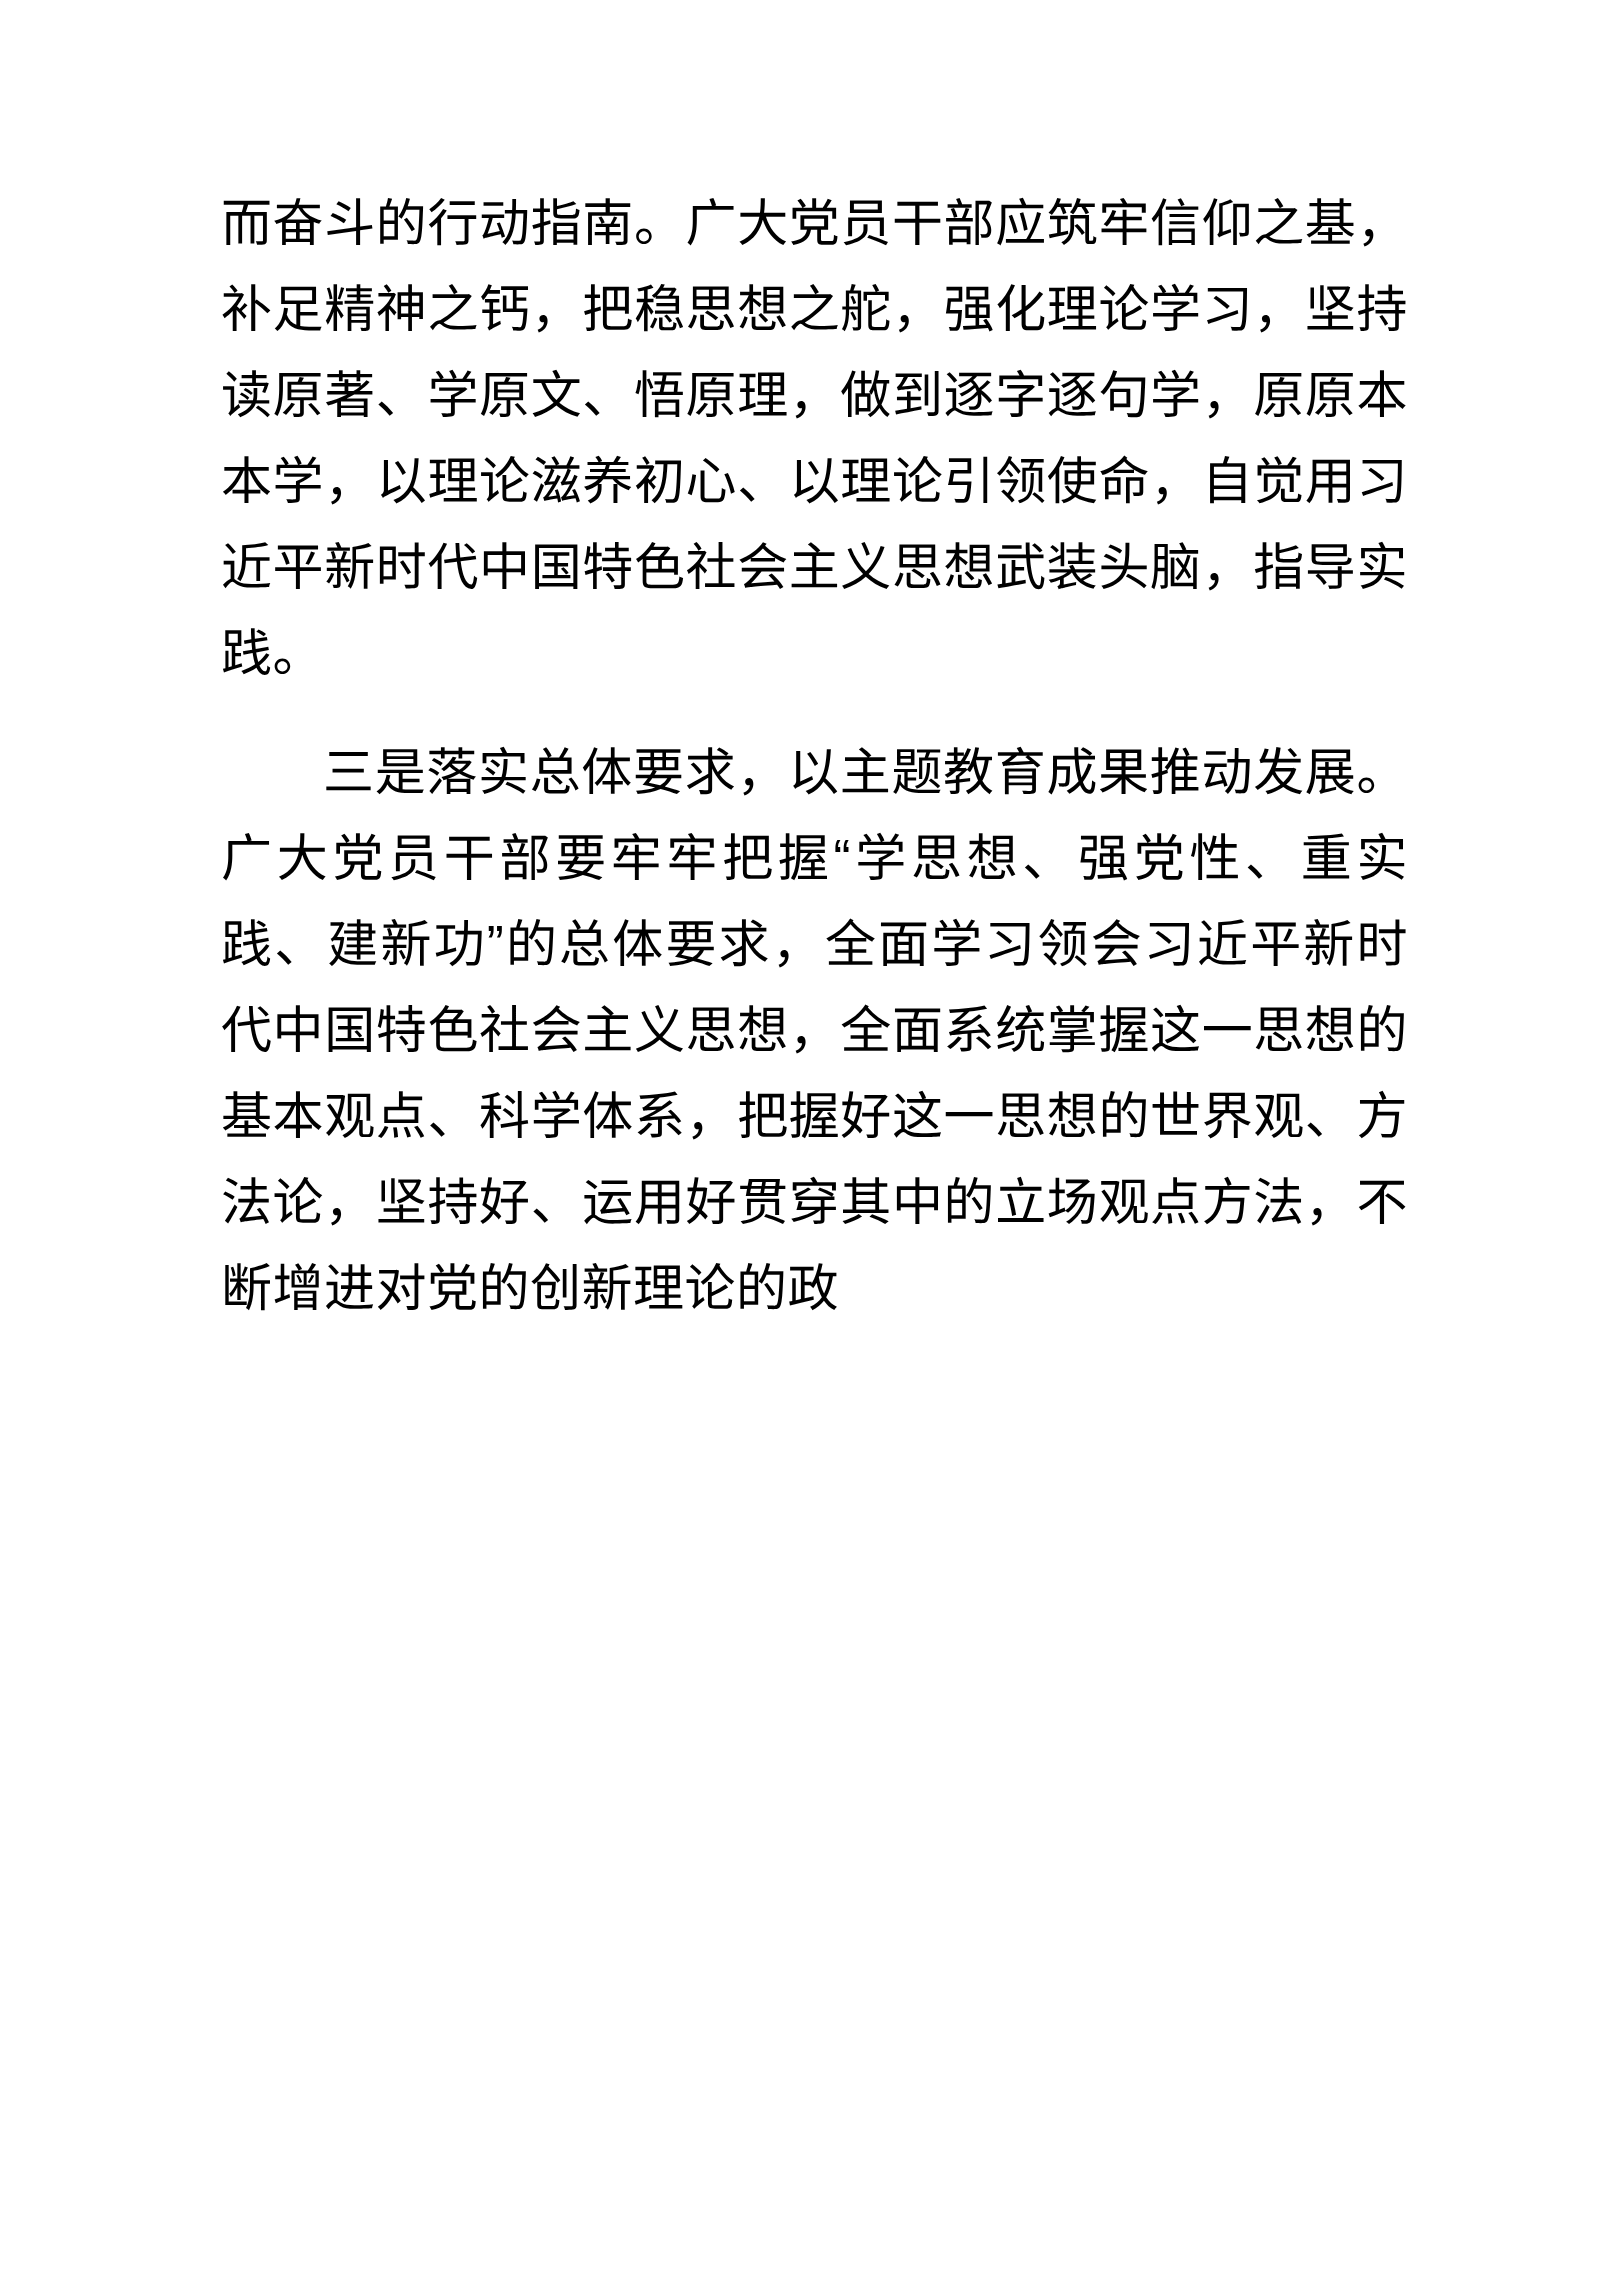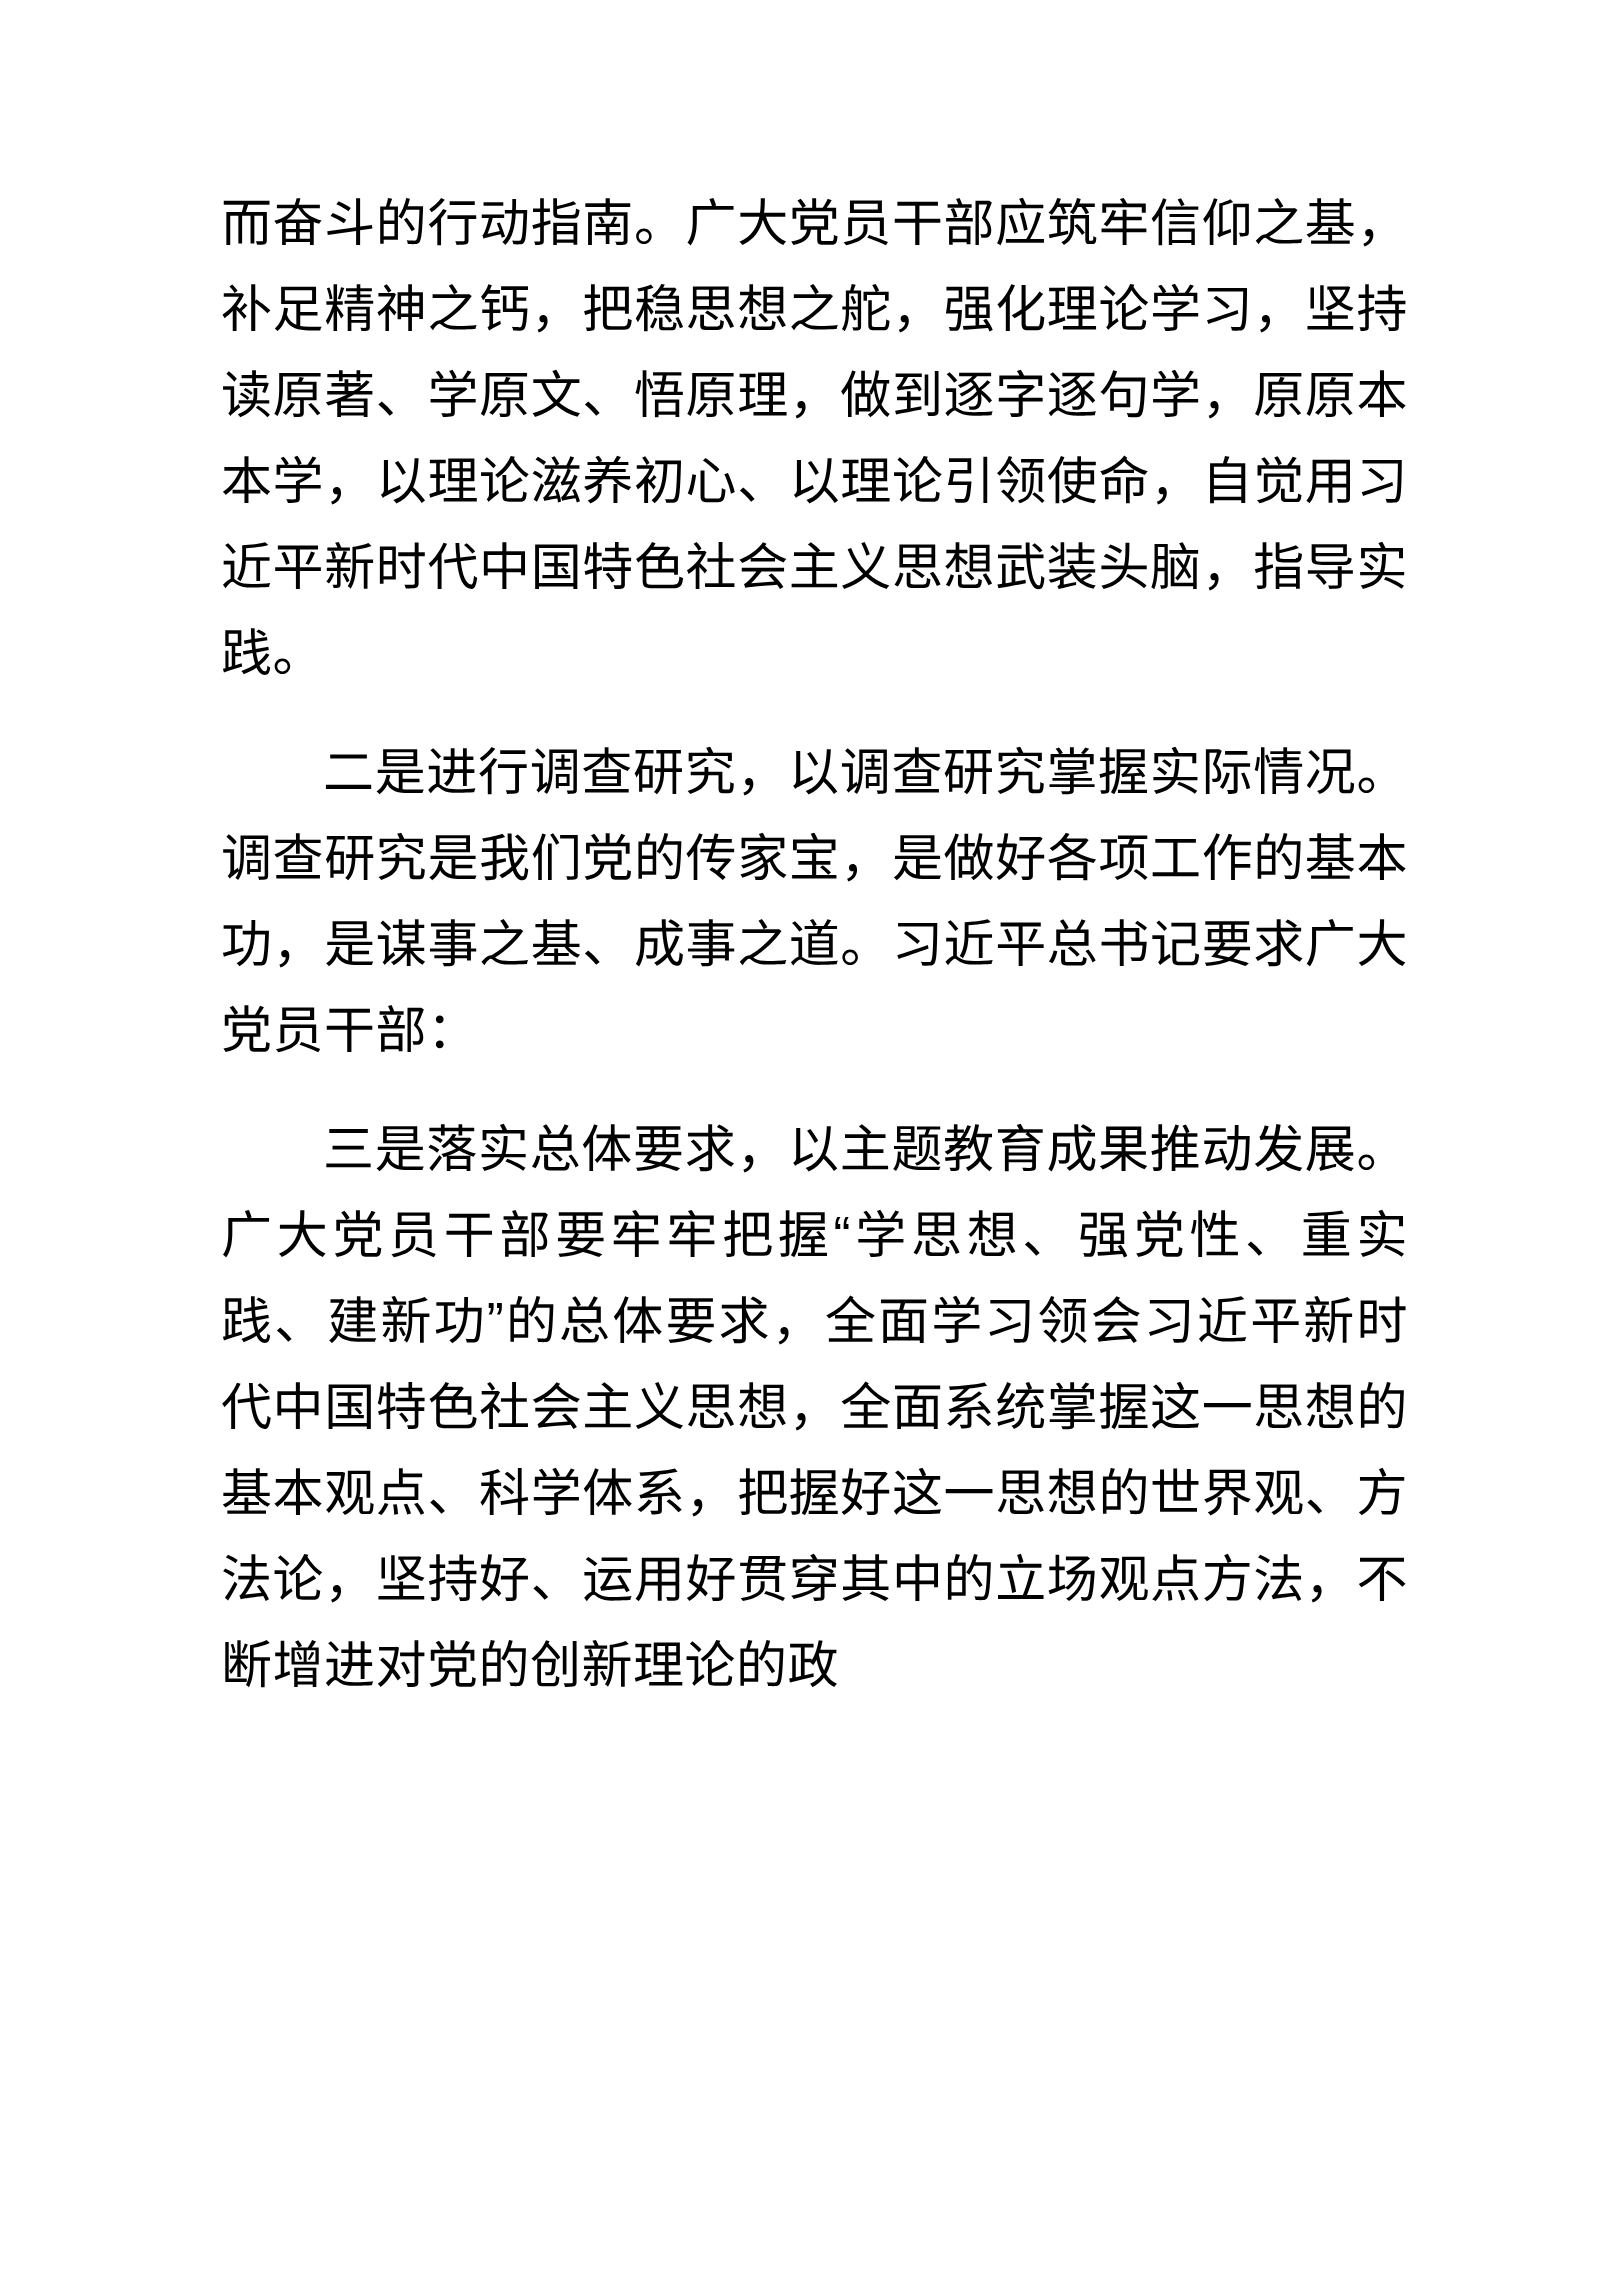--- a/index.html
+++ b/index.html
@@ -40,17 +40,16 @@
   .para.last {
     margin-bottom: 0;
   }
 </style>
 </head>
 <body>
 
 <div class="page">
   <div class="doc-body">
     <p class="para">而奋斗的行动指南。广大党员干部应筑牢信仰之基，补足精神之钙，把稳思想之舵，强化理论学习，坚持读原著、学原文、悟原理，做到逐字逐句学，原原本本学，以理论滋养初心、以理论引领使命，自觉用习近平新时代中国特色社会主义思想武装头脑，指导实践。</p>
-    <p class="para indent">二是进行调查研究，以调查研究掌握实际情况。调查研究是我们党的传家宝，是做好各项工作的基本功，是谋事之基、成事之道。习近平总书记要求广大党员干部：</p>
     <p class="para indent last">三是落实总体要求，以主题教育成果推动发展。广大党员干部要牢牢把握“学思想、强党性、重实践、建新功”的总体要求，全面学习领会习近平新时代中国特色社会主义思想，全面系统掌握这一思想的基本观点、科学体系，把握好这一思想的世界观、方法论，坚持好、运用好贯穿其中的立场观点方法，不断增进对党的创新理论的政</p>
   </div>
 </div>
 
 
 </body></html>

